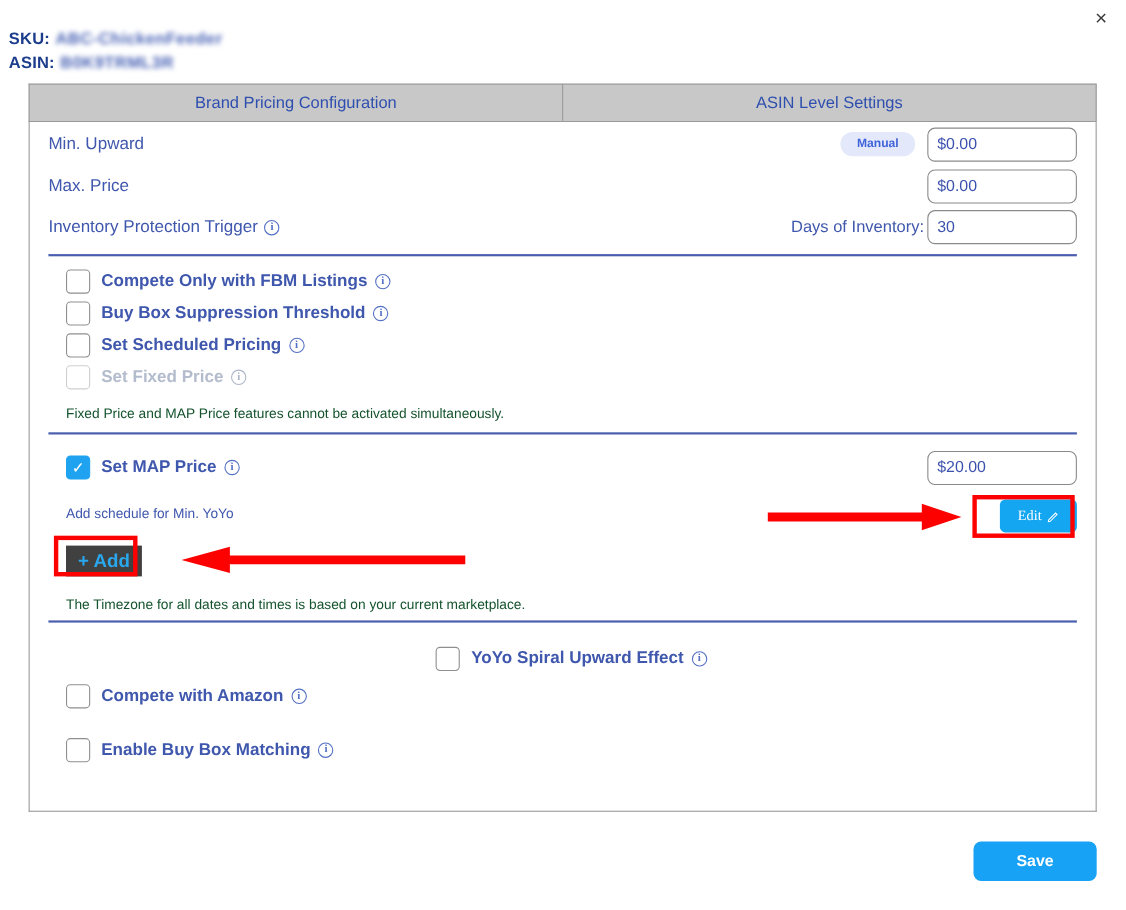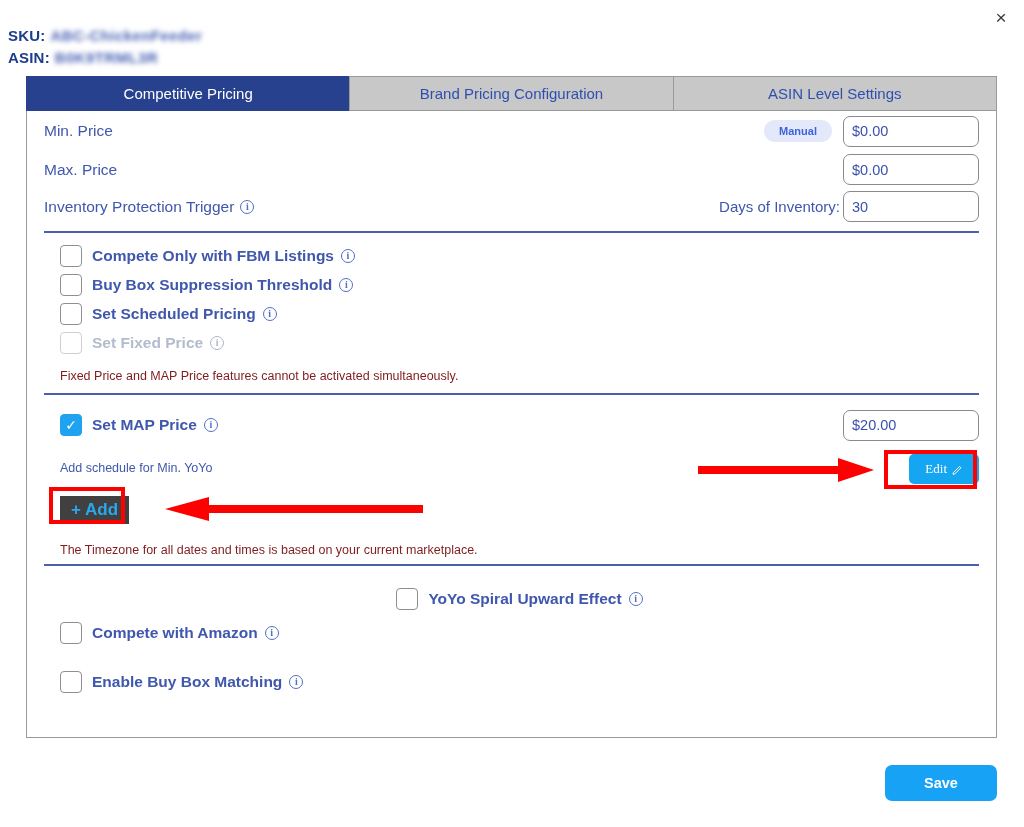--- a/index.html
+++ b/index.html
@@ -114,21 +114,21 @@
   .cbox.checked {
     background: #1fa3f0; border-color: #1fa3f0;
     display: flex; align-items: center; justify-content: center;
     color: #fff; font-size: 14px; line-height: 1;
   }
   .cbox.dim { border-color: #cfcfcf; }
   .chklbl { color: #3f57ad; font-size: 15.5px; font-weight: 600;
             display: flex; align-items: center; gap: 7px; }
   .chklbl.dim { color: #b3bccd; }
 
-  .note { color: #7f1d1d; font-size: 12.5px; padding-left: 16px; }
+  .note { color: #14532d; font-size: 12.5px; padding-left: 16px; }
 
   
   .maprow { display:flex; align-items:center; height: 40px; gap:10px; padding-left:16px; }
 
   .sched-lbl { color:#3f57ad; font-size:12.5px; padding-left:16px; }
 
   .addbtn {
     color: #2aa8ee; background: #404040; border: none;
     font-size: 17px; font-weight: 600; cursor: pointer;
     padding: 4px 11px; font-family: "Liberation Sans", sans-serif;
@@ -168,35 +168,32 @@
       <span class="idlabel">SKU:</span>
       <span class="idvalue">ABC-ChickenFeeder</span>
     </div>
     <div class="idrow">
       <span class="idlabel">ASIN:</span>
       <span class="idvalue">B0K9TRML3R</span>
     </div>
   </div>
 
   <div class="tabs">
-    <div class="tab active">
-      <span>Competitive Pricing</span>
-    </div>
     <div class="tab inactive">
       <span>Brand Pricing Configuration</span>
     </div>
     <div class="tab inactive">
       <span>ASIN Level Settings</span>
     </div>
   </div>
 
   <div class="panel">
 
     <div class="row" style="height:40px;">
-      <span class="lbl">Min. Price</span>
+      <span class="lbl">Min. Upward</span>
       <span class="spacer"></span>
       <span class="pill">Manual</span>
       <input class="txtin" value="$0.00" style="">
     </div>
 
     <div class="row" style="height:37px;">
       <span class="lbl">Max. Price</span>
       <span class="spacer"></span>
       <input class="txtin" value="$0.00" style="">
     </div>

